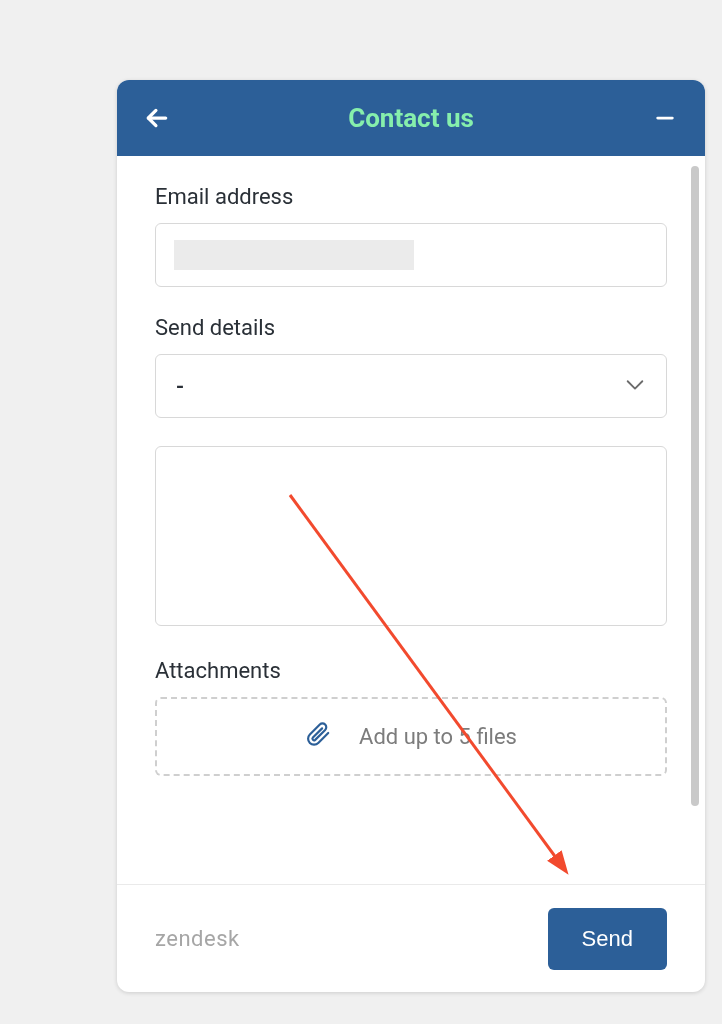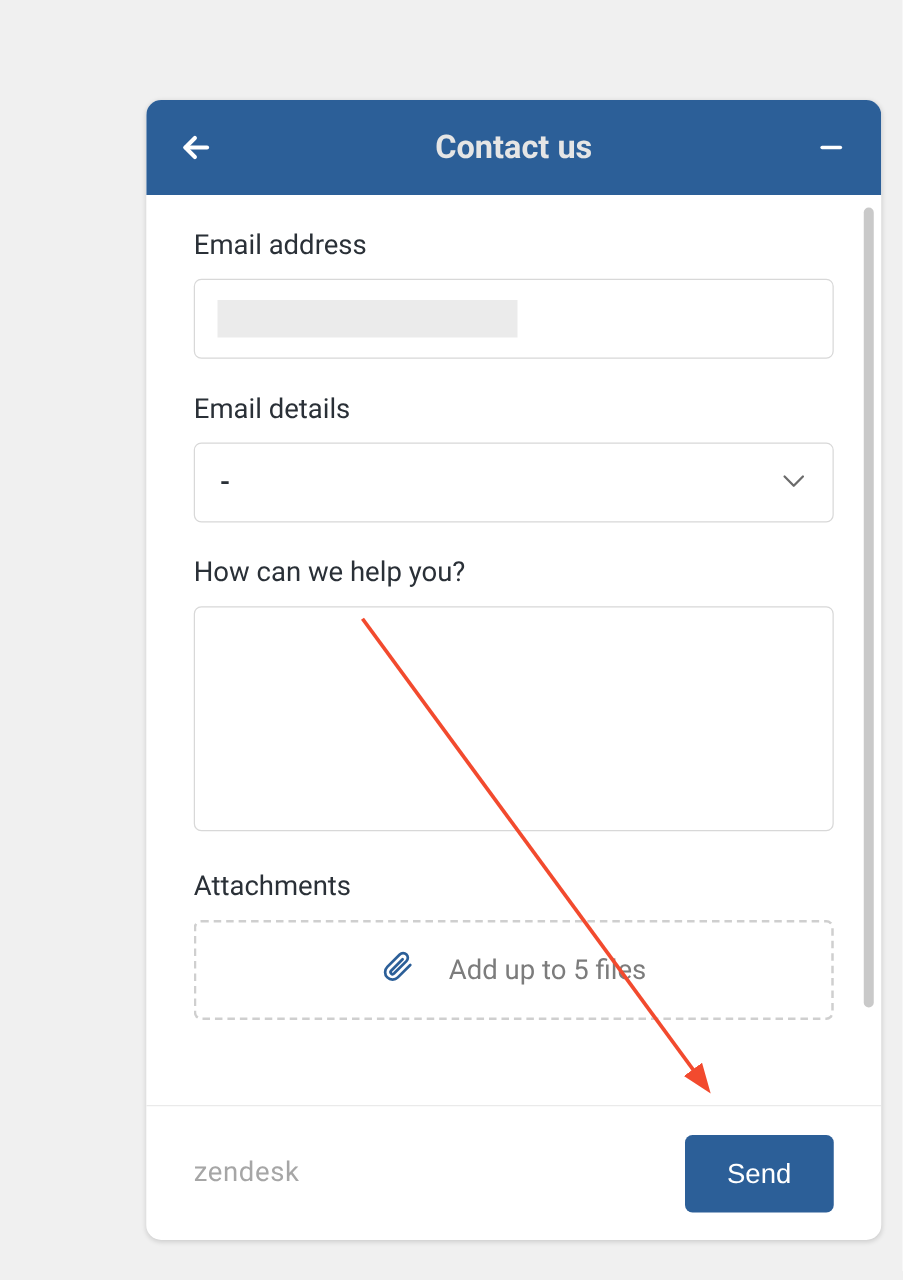--- a/index.html
+++ b/index.html
@@ -18,21 +18,21 @@
       height: 912px;
       background: #ffffff;
       border-radius: 12px;
       box-shadow: 0 1px 4px rgba(0,0,0,0.15);
       display: flex;
       flex-direction: column;
       overflow: hidden;
     }
     .widget-header {
       background: #2c5f98;
-      color: #e5e5e5;
+      color: #86efac;
       height: 76px;
       display: flex;
       align-items: center;
       justify-content: space-between;
       padding: 0 24px;
       flex-shrink: 0;
     }
     .widget-header .back-btn,
     .widget-header .min-btn {
       width: 32px;
@@ -191,33 +191,32 @@
     <div class="form-scroll">
 
       <div class="field-block">
         <div class="field-label">Email address</div>
         <div class="text-input">
           <div class="ghost"></div>
         </div>
       </div>
 
       <div class="field-block">
-        <div class="field-label">Email details</div>
+        <div class="field-label">Send details</div>
         <div class="select-input">
           <span class="sel-text">-</span>
           <span class="chev">
             <svg width="22" height="22" viewBox="0 0 24 24" fill="none" stroke="currentColor" stroke-width="2" stroke-linecap="round" stroke-linejoin="round">
                 <polyline points="4 9 12 17 20 9"></polyline>
               </svg>
           </span>
         </div>
       </div>
 
       <div class="field-block">
-        <div class="field-label">How can we help you?</div>
         <textarea class="textarea-input" style=""></textarea>
       </div>
 
       <div class="field-block">
         <div class="field-label">Attachments</div>
         <div class="attach-box">
           <span class="clip">
             <svg width="26" height="26" viewBox="0 0 24 24" fill="none" stroke="currentColor" stroke-width="2" stroke-linecap="round" stroke-linejoin="round">
                 <path d="M21.44 11.05l-9.19 9.19a5.5 5.5 0 0 1-7.78-7.78l9.19-9.19a3.5 3.5 0 0 1 4.95 4.95L9.41 17.41a1.5 1.5 0 0 1-2.12-2.12l8.49-8.49"></path>
               </svg>

